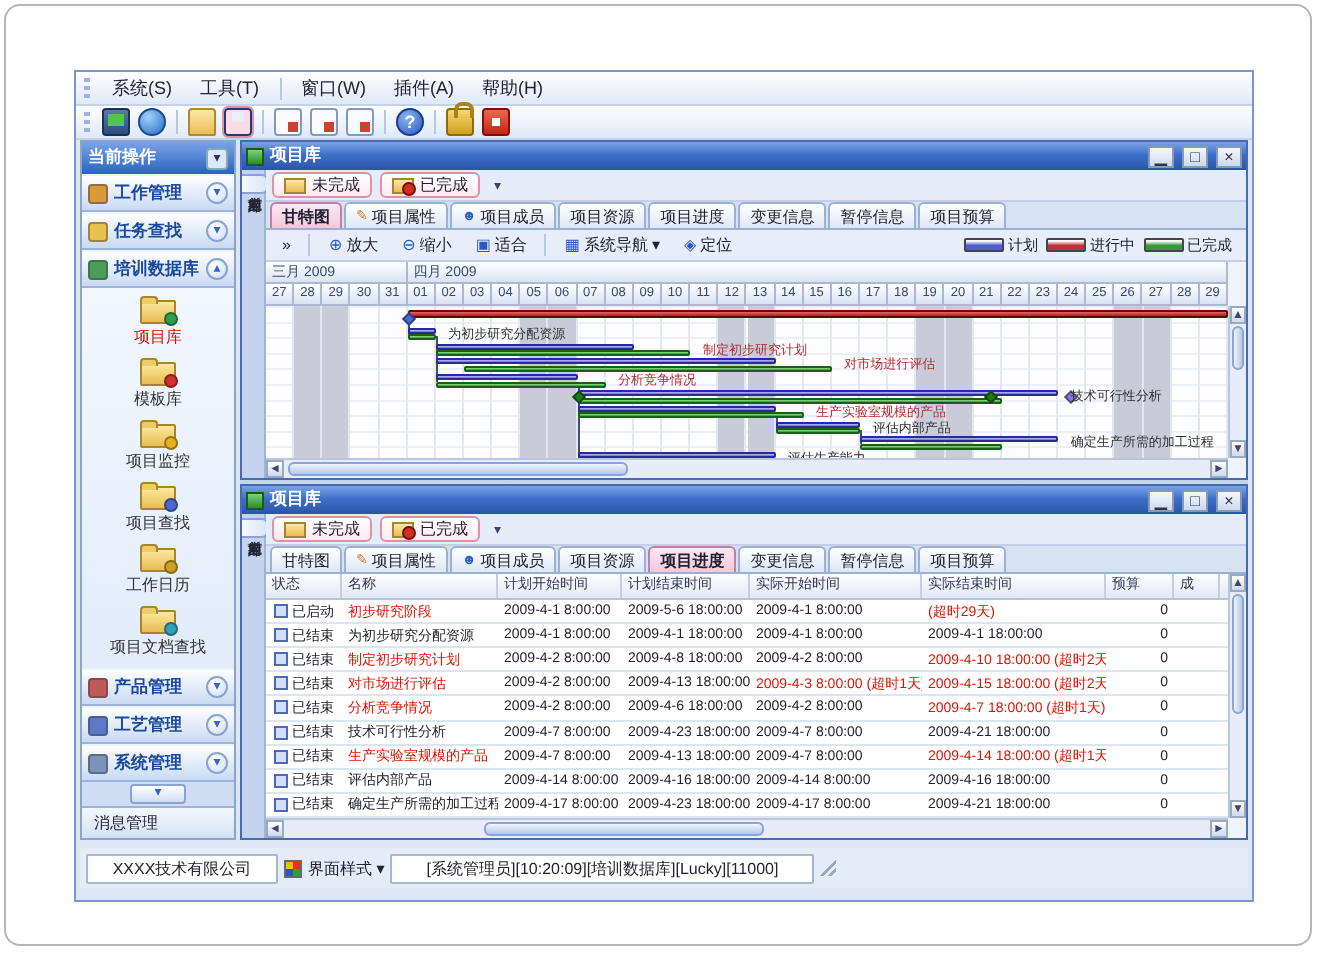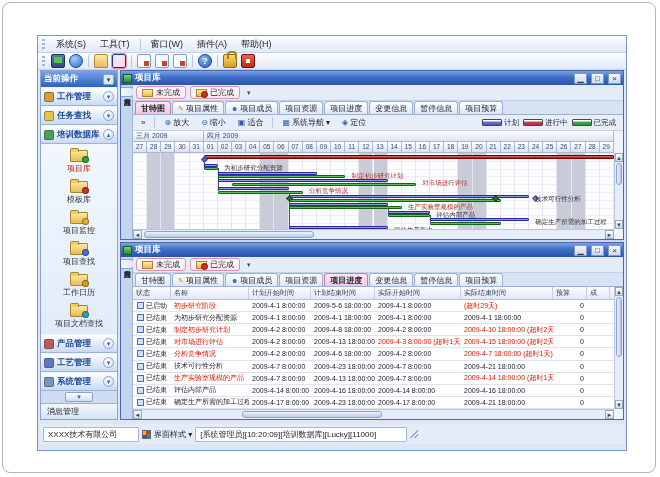--- a/index.html
+++ b/index.html
@@ -111,21 +111,21 @@
   .th{border-right:1px solid #c4cee0;font-size:7px;color:#333a55;padding:0 3px;line-height:12px;white-space:nowrap;overflow:hidden;}
   .rows{position:absolute;left:0;right:9px;top:43px;bottom:10px;display:flex;flex-direction:column;background:#fff;overflow:hidden;}
   .r{flex:1;display:flex;border-bottom:1px solid #dce4f2;align-items:center;}
   .c{font-size:7px;padding:0 3px;white-space:nowrap;overflow:hidden;color:#223;}
   .c.red{color:#dd1500;}
   .stic{width:7px;height:7px;background:#cfe0f8;border:1px solid #4a6ab8;margin:0 2px 0 4px;flex:0 0 auto;display:inline-block;}
   .statuscell{display:flex;align-items:center;}
 
   
   .statusbar{position:absolute;left:2px;right:2px;top:388px;height:20px;background:#e4ecf8;display:flex;align-items:center;gap:3px;padding:0 3px;font-size:8px;color:#223;}
-  .sfield{height:15px;background:#fff;border:1px solid #a8b8d0;border-radius:1px;display:flex;align-items:center;padding:0 4px;white-space:nowrap;overflow:hidden;}
+  .sfield{height:15px;background:#fff;border:1px solid #a8b8d0;border-radius:1px;display:flex;align-items:center;padding:0 4px;white-space:nowrap;overflow:hidden;justify-content:center;}
   .squares{width:9px;height:9px;border:1px solid #667;background:conic-gradient(#e03030 0 25%,#30a030 0 50%,#3050d0 0 75%,#f0c000 0);}
   .resize-grip{width:8px;height:8px;background:
     linear-gradient(135deg,transparent 0 50%,#9ab 50% 60%,transparent 60% 75%,#9ab 75% 85%,transparent 85%);}
 </style>
 </head>
 <body>
 
 <div class="frame">
   <div class="app">
 

